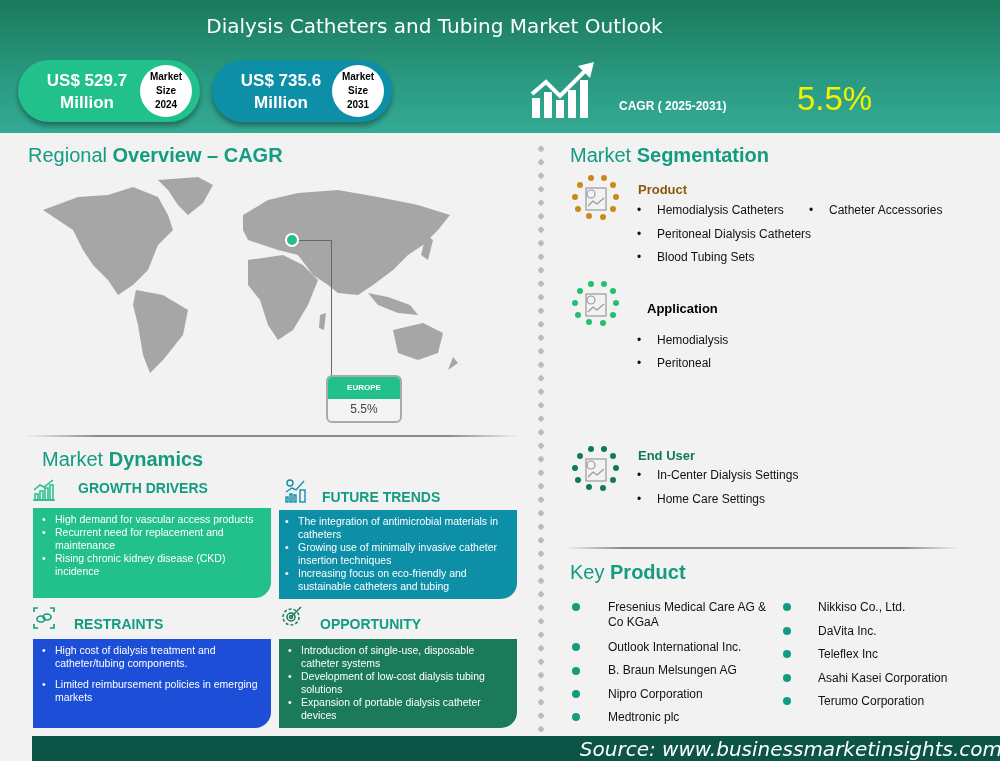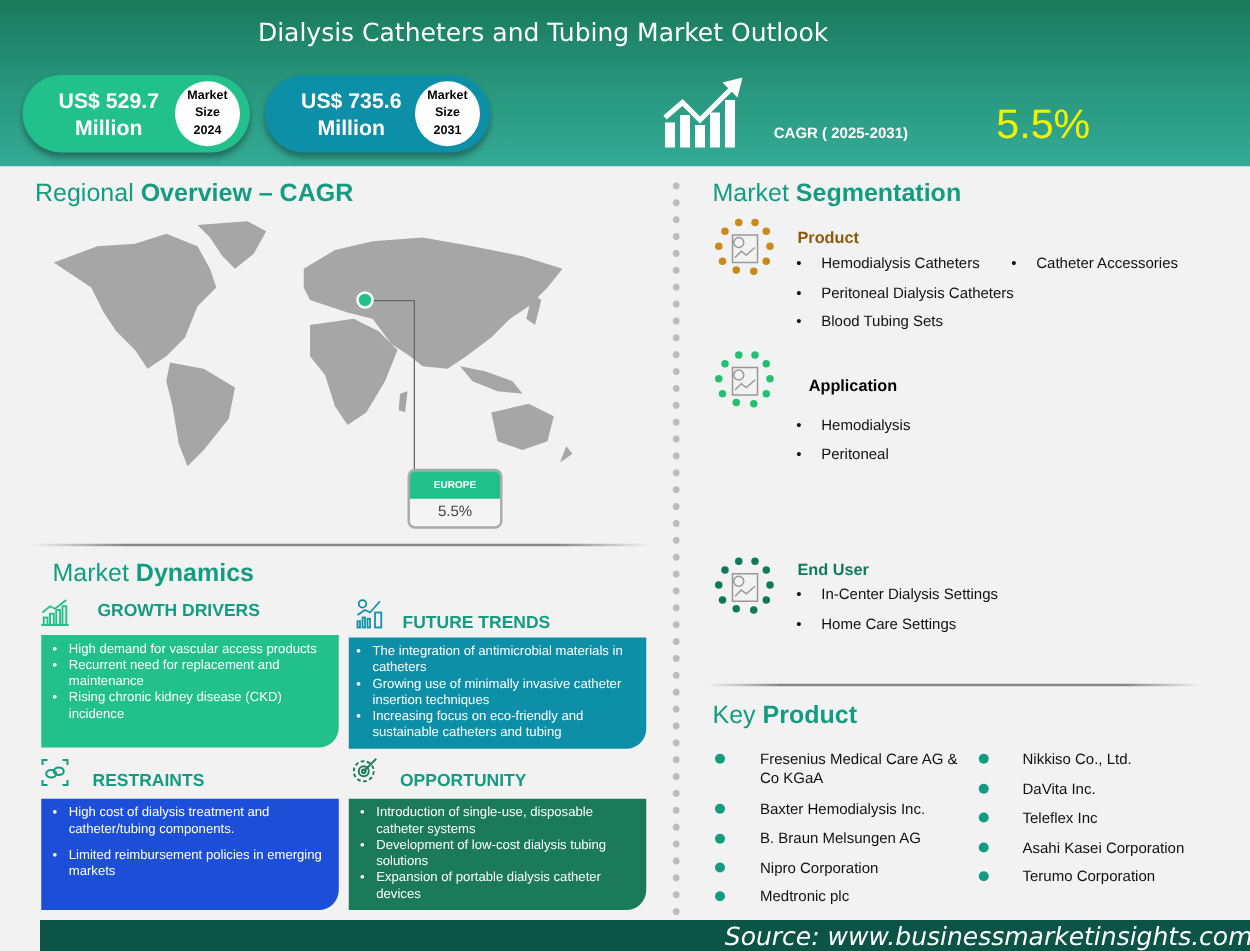--- a/index.html
+++ b/index.html
@@ -268,21 +268,21 @@
 
 <div class="hline" style="left:565px; top:547px; width:395px;"></div>
 
 <div class="sec-title" style="left:570px; top:561px;">
   <span>Key </span><b>Product</b>
 </div>
 
 <div class="kp-dot" style="left:572px; top:603px;"></div>
 <div class="kp" style="left:608px; top:600px; width:160px;">Fresenius Medical Care AG &amp; Co KGaA</div>
 <div class="kp-dot" style="left:572px; top:643px;"></div>
-<div class="kp" style="left:608px; top:640px;">Baxter Hemodialysis Inc.</div>
+<div class="kp" style="left:608px; top:640px;">Outlook International Inc.</div>
 <div class="kp-dot" style="left:572px; top:667px;"></div>
 <div class="kp" style="left:608px; top:663px;">B. Braun Melsungen AG</div>
 <div class="kp-dot" style="left:572px; top:690px;"></div>
 <div class="kp" style="left:608px; top:687px;">Nipro Corporation</div>
 <div class="kp-dot" style="left:572px; top:713px;"></div>
 <div class="kp" style="left:608px; top:710px;">Medtronic plc</div>
 
 <div class="kp-dot" style="left:783px; top:603px;"></div>
 <div class="kp" style="left:818px; top:600px;">Nikkiso Co., Ltd.</div>
 <div class="kp-dot" style="left:783px; top:627px;"></div>

